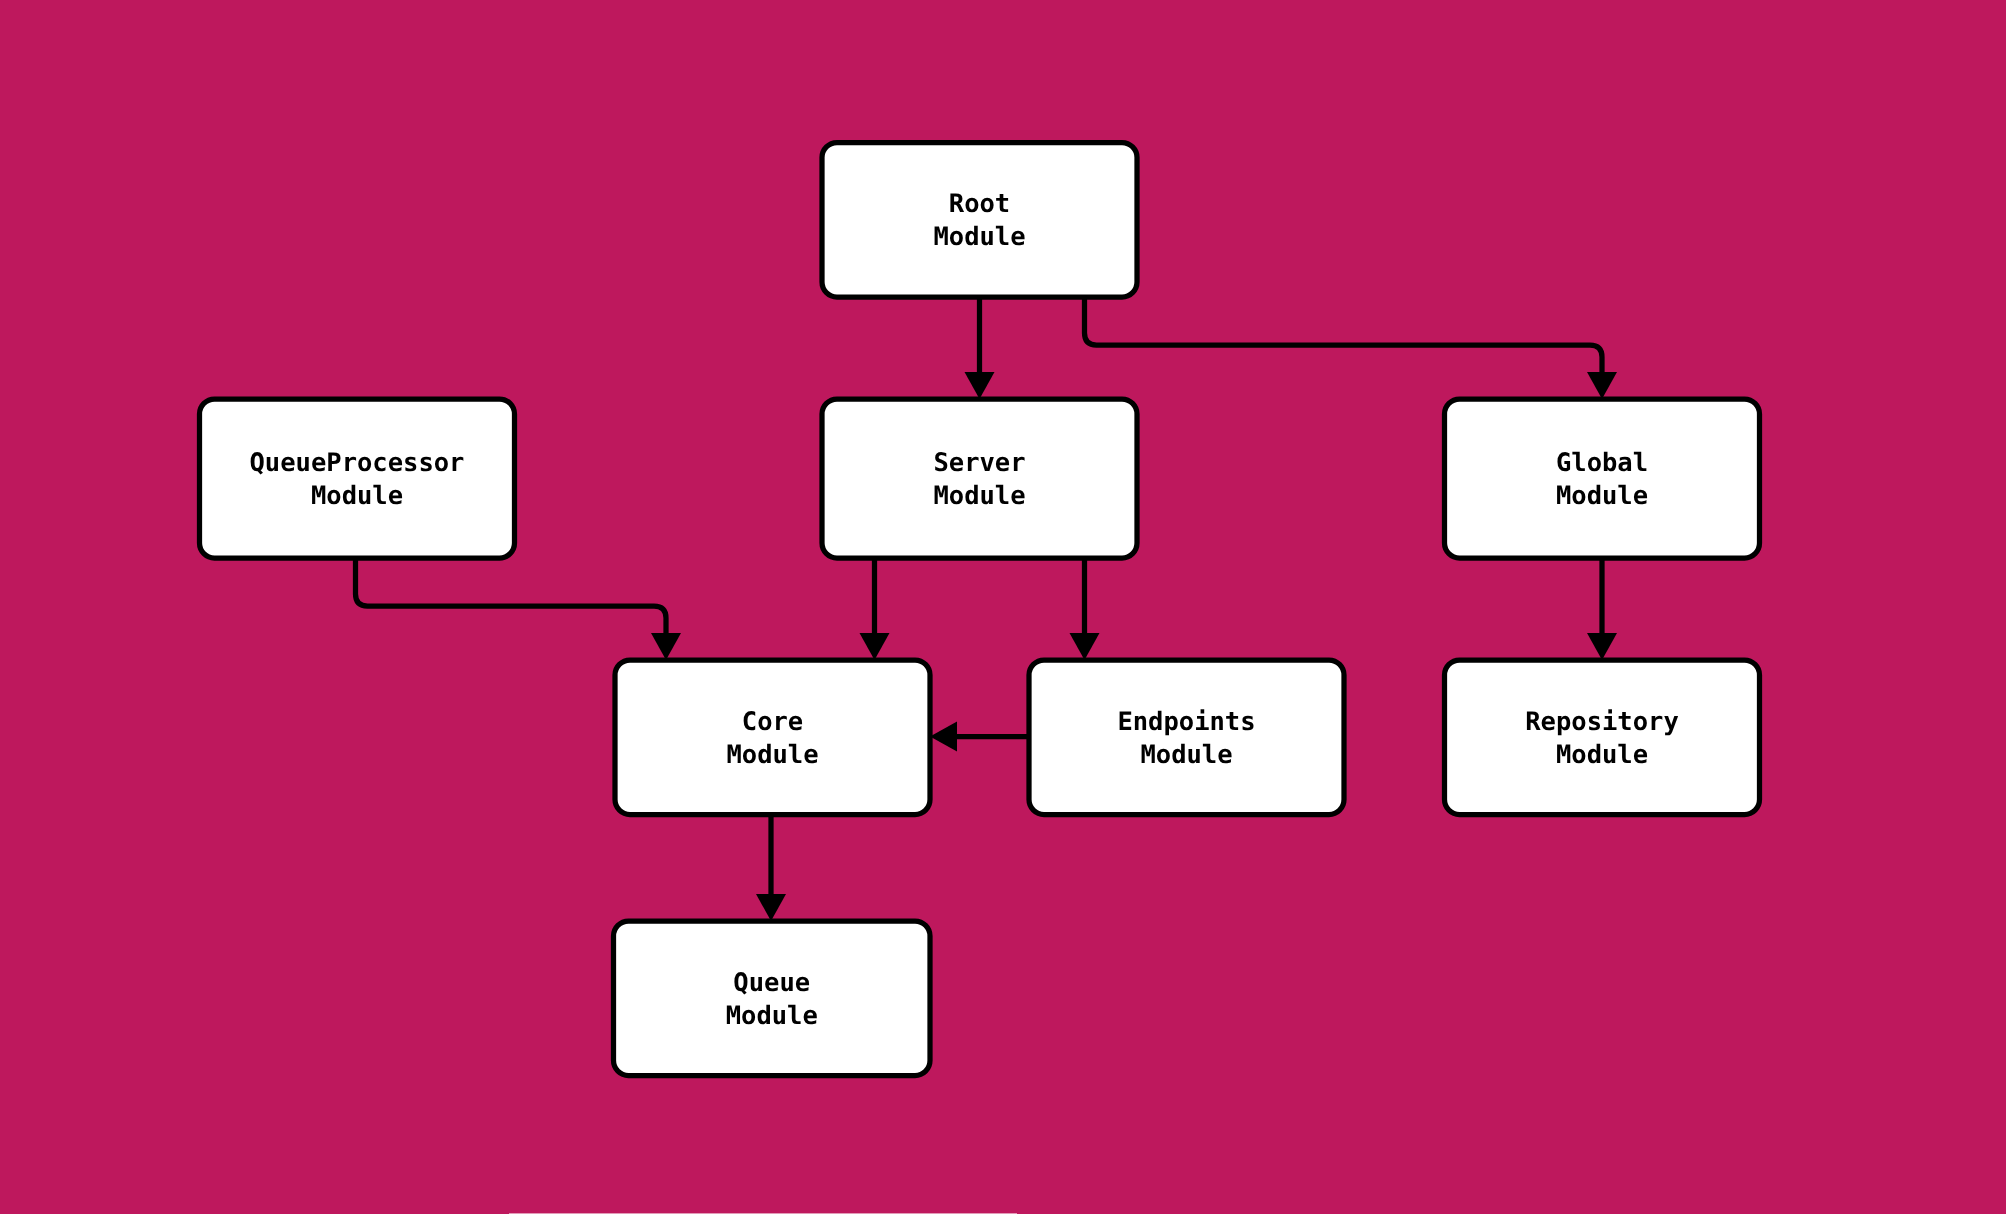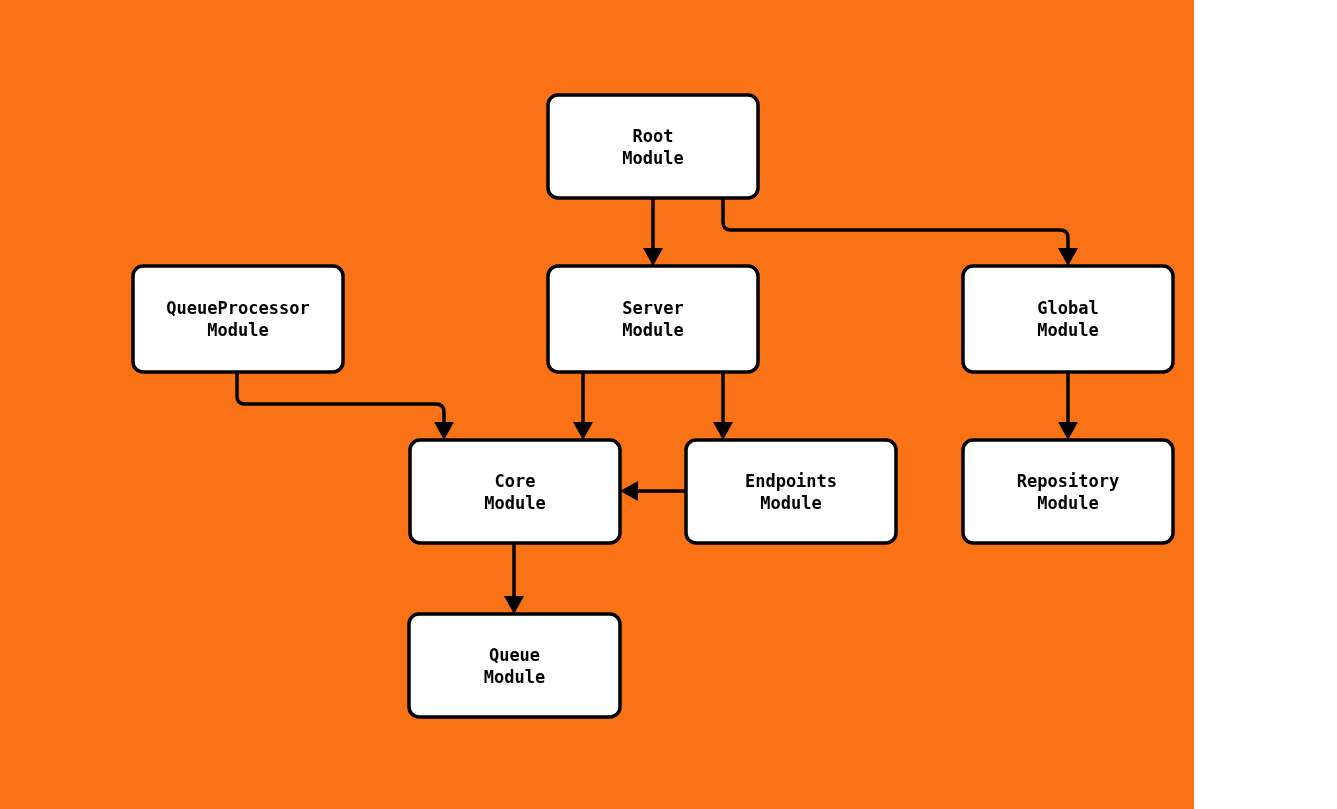--- a/index.html
+++ b/index.html
@@ -9,23 +9,23 @@
     background: #ffffff;
   }
   body {
     width: 1337px;
     height: 809px;
     font-family: "DejaVu Sans Mono", "Liberation Mono", monospace;
     overflow: hidden;
   }
   #diagram-root {
     position: relative;
-    width: 1194px;
+    width: 1337px;
     height: 809px;
-    background: #f97316;
+    background: #be185d;
   }
   svg.diagram-canvas {
     position: absolute;
     top: 0;
     left: 0;
     width: 1337px;
     height: 809px;
     display: block;
   }
   .node-box {

